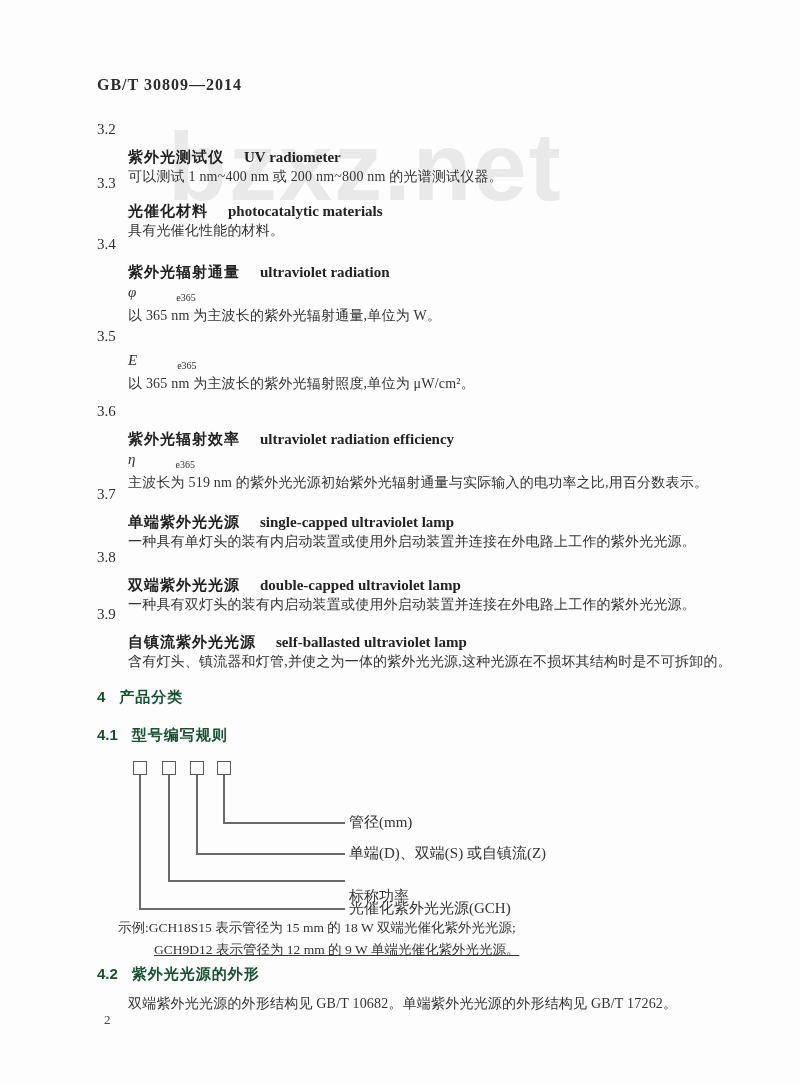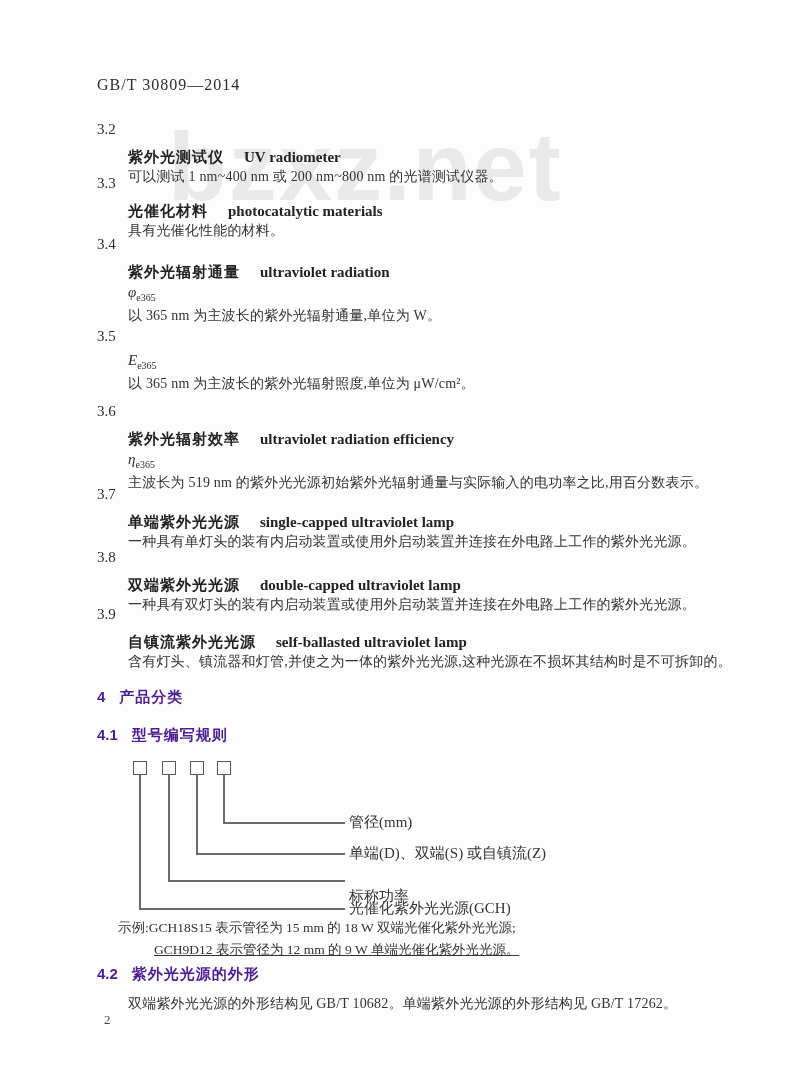--- a/index.html
+++ b/index.html
@@ -15,45 +15,45 @@
   .watermark{
     position:absolute;left:168px;top:112px;
     font-family:"Liberation Sans","DejaVu Sans",sans-serif;
     font-weight:800;font-size:96px;letter-spacing:2px;
     color:#e9e9e9;z-index:0;user-select:none;
   }
   .content{position:relative;z-index:1;}
   .abs{position:absolute;}
   .doc-header{
     left:97px;top:76px;
-    font-size:16px;font-weight:normal;color:#2c2c2c;
+    font-size:16px;font-weight:bold;color:#2c2c2c;
     letter-spacing:1px;
   }
   .section{left:97px;right:60px;}
   .secnum{font-size:15px;color:#2e2e2e;height:24px;line-height:24px;}
   .termline{height:24px;line-height:32px;white-space:nowrap;padding-left:31px;}
   .term-zh{
     font-family:"Liberation Sans","DejaVu Sans",sans-serif;
     font-weight:bold;font-size:15px;color:#222;letter-spacing:1px;
   }
   .term-en{
     font-weight:bold;font-size:15px;color:#222;margin-left:16px;
     font-family:"Liberation Serif","DejaVu Serif",serif;
   }
   .symline{height:24px;line-height:24px;padding-left:31px;font-size:15px;color:#2e2e2e;}
   .symline i{font-family:"Liberation Serif","DejaVu Serif",serif;}
-  .symline sub{font-size:10px;}
+  .symline sub{font-size:10px;margin-left:40px;}
   .bodyline{
     height:24px;line-height:24px;padding-left:31px;
     font-size:14px;color:#333;white-space:nowrap;letter-spacing:.2px;
   }
   .chap-head{
     left:97px;
     font-family:"Liberation Sans","DejaVu Sans",sans-serif;
-    font-weight:bold;font-size:15px;color:#4c1d95;letter-spacing:1px;
+    font-weight:bold;font-size:15px;color:#14532d;letter-spacing:1px;
     white-space:nowrap;
   }
   .chap-head .no{margin-right:14px;letter-spacing:0;}
   
   .diagram{left:97px;top:755px;width:620px;height:166px;}
   .dbox{position:absolute;width:12px;height:12px;border:1.5px solid #5a5a5a;background:transparent;}
   .vline{position:absolute;width:1.5px;background:#6a6a6a;}
   .hline{position:absolute;height:1.5px;background:#6a6a6a;}
   .dlabel{position:absolute;left:252px;font-size:15px;color:#333;white-space:nowrap;}
   .example{left:118px;top:917px;font-size:13.5px;color:#333;line-height:22px;white-space:nowrap;}

